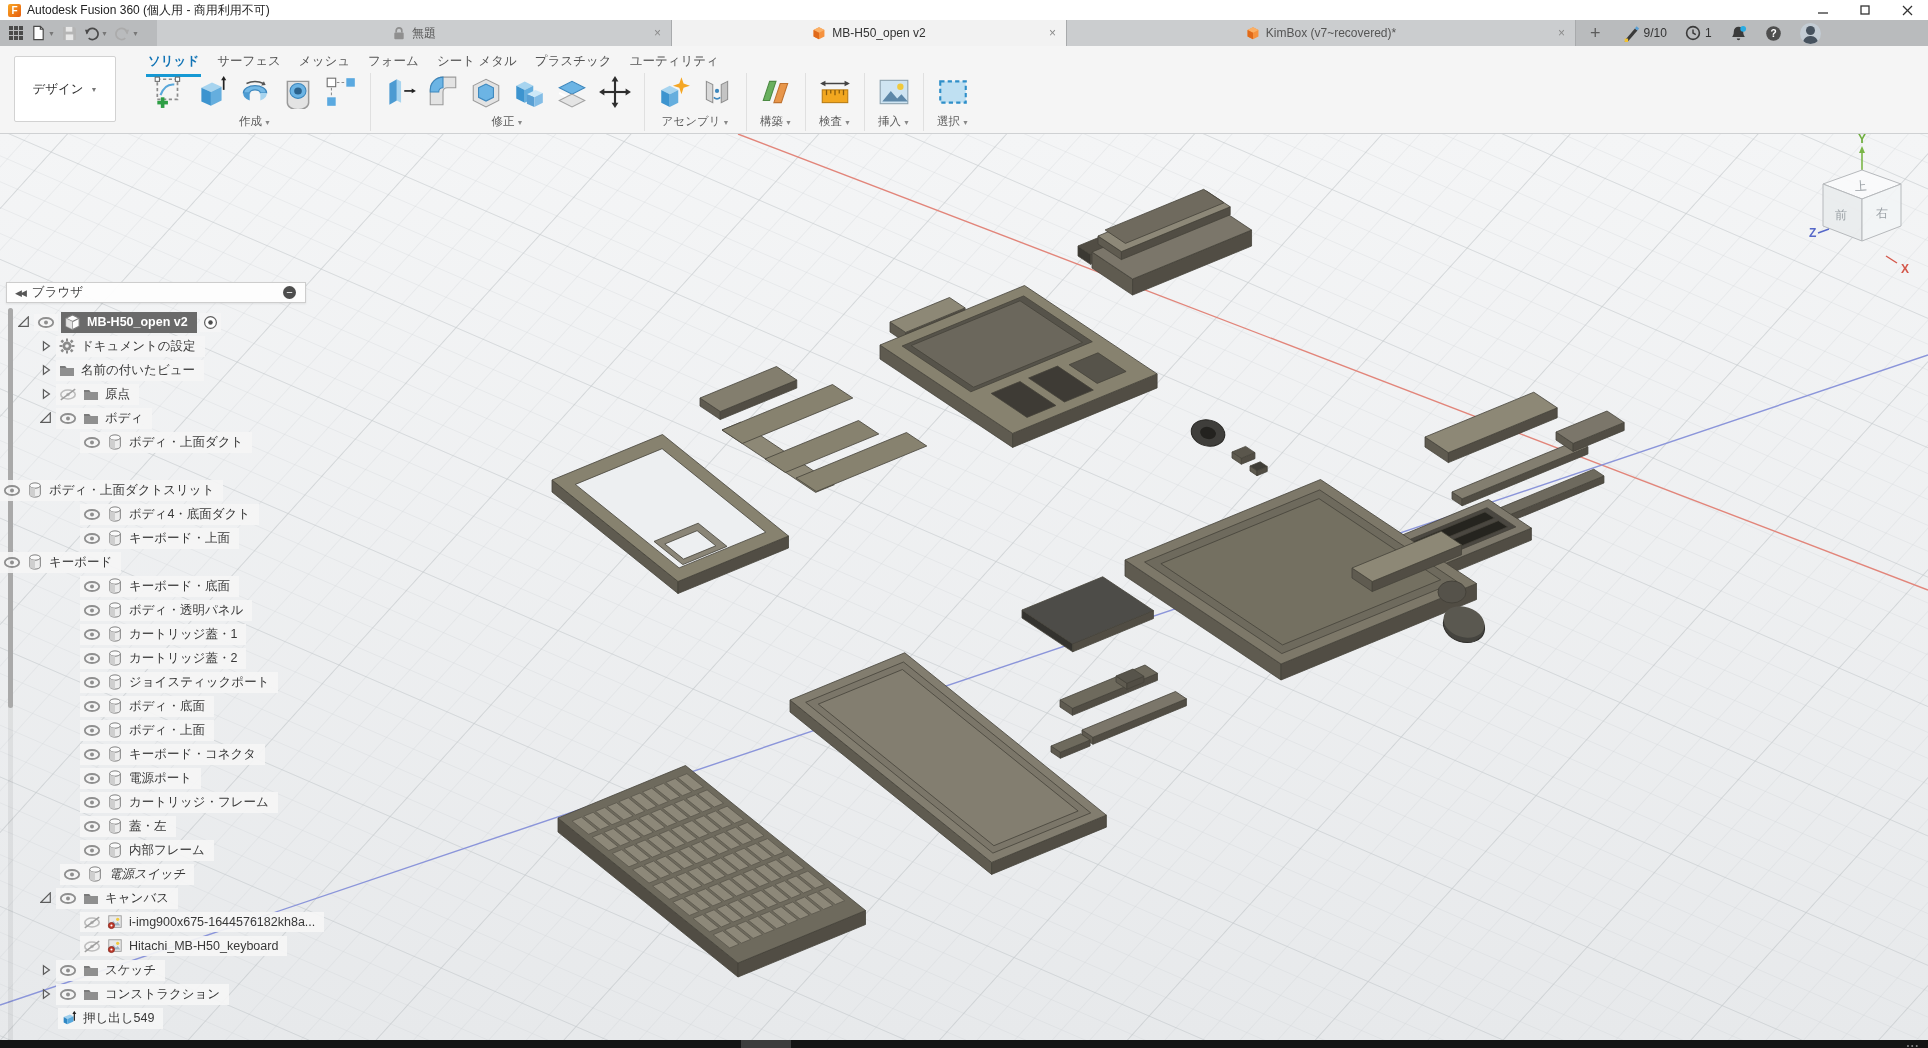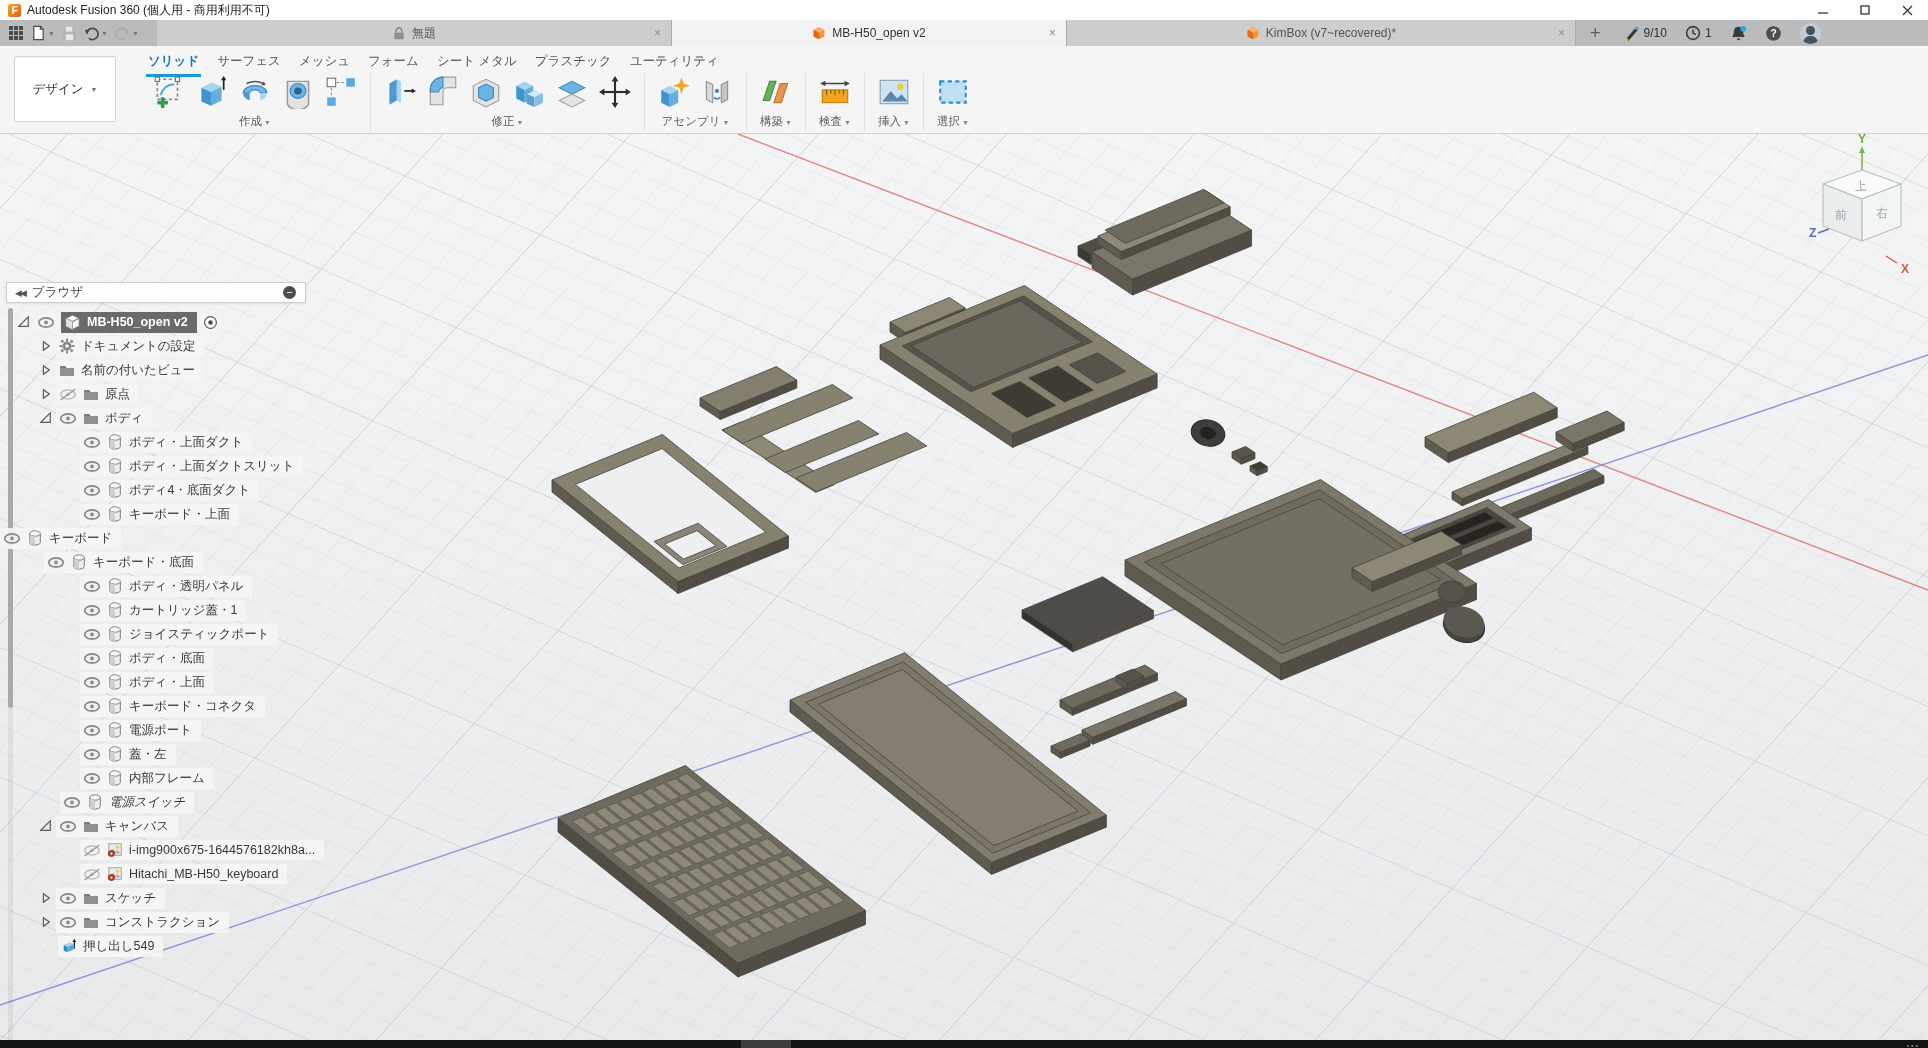--- a/index.html
+++ b/index.html
@@ -889,21 +889,21 @@
           <span class="pill">
             <svg width="18" height="13">
               <use href="#ic-eye-on"></use>
             </svg>
             <svg width="16" height="16">
               <use href="#ic-body"></use>
             </svg>
             <span>ボディ・上面ダクト</span>
           </span>
         </div>
-        <div class="trow" style="padding-left: 80px;">
+        <div class="trow" style=" margin-top: 24px;">
           <span class="tarrow" style="width: 0px;"></span>
           <span class="pill">
             <svg width="18" height="13">
               <use href="#ic-eye-on"></use>
             </svg>
             <svg width="16" height="16">
               <use href="#ic-body"></use>
             </svg>
             <span>ボディ・上面ダクトスリット</span>
           </span>
@@ -937,21 +937,21 @@
           <span class="pill">
             <svg width="18" height="13">
               <use href="#ic-eye-on"></use>
             </svg>
             <svg width="16" height="16">
               <use href="#ic-body"></use>
             </svg>
             <span>キーボード</span>
           </span>
         </div>
-        <div class="trow" style="padding-left: 44px; font-family: Liberation Mono, monospace;">
+        <div class="trow" style="padding-left: 80px; font-family: Liberation Mono, monospace;">
           <span class="tarrow" style="width: 0px;"></span>
           <span class="pill">
             <svg width="18" height="13">
               <use href="#ic-eye-on"></use>
             </svg>
             <svg width="16" height="16">
               <use href="#ic-body"></use>
             </svg>
             <span>キーボード・底面</span>
           </span>
@@ -982,20 +982,32 @@
         </div>
         <div class="trow" style="padding-left: 80px;">
           <span class="tarrow" style="width: 0px;"></span>
           <span class="pill">
             <svg width="18" height="13">
               <use href="#ic-eye-on"></use>
             </svg>
             <svg width="16" height="16">
               <use href="#ic-body"></use>
             </svg>
+            <span>カートリッジ蓋・2</span>
+          </span>
+        </div>
+        <div class="trow" style="padding-left: 80px;">
+          <span class="tarrow" style="width: 0px;"></span>
+          <span class="pill">
+            <svg width="18" height="13">
+              <use href="#ic-eye-on"></use>
+            </svg>
+            <svg width="16" height="16">
+              <use href="#ic-body"></use>
+            </svg>
             <span>ジョイスティックポート</span>
           </span>
         </div>
         <div class="trow" style="padding-left: 80px;">
           <span class="tarrow" style="width: 0px;"></span>
           <span class="pill">
             <svg width="18" height="13">
               <use href="#ic-eye-on"></use>
             </svg>
             <svg width="16" height="16">
@@ -1031,20 +1043,32 @@
         <div class="trow" style="padding-left: 80px;">
           <span class="tarrow" style="width: 0px;"></span>
           <span class="pill">
             <svg width="18" height="13">
               <use href="#ic-eye-on"></use>
             </svg>
             <svg width="16" height="16">
               <use href="#ic-body"></use>
             </svg>
             <span>電源ポート</span>
+          </span>
+        </div>
+        <div class="trow" style="padding-left: 80px;">
+          <span class="tarrow" style="width: 0px;"></span>
+          <span class="pill">
+            <svg width="18" height="13">
+              <use href="#ic-eye-on"></use>
+            </svg>
+            <svg width="16" height="16">
+              <use href="#ic-body"></use>
+            </svg>
+            <span>カートリッジ・フレーム</span>
           </span>
         </div>
         <div class="trow" style="padding-left: 80px;">
           <span class="tarrow" style="width: 0px;"></span>
           <span class="pill">
             <svg width="18" height="13">
               <use href="#ic-eye-on"></use>
             </svg>
             <svg width="16" height="16">
               <use href="#ic-body"></use>

